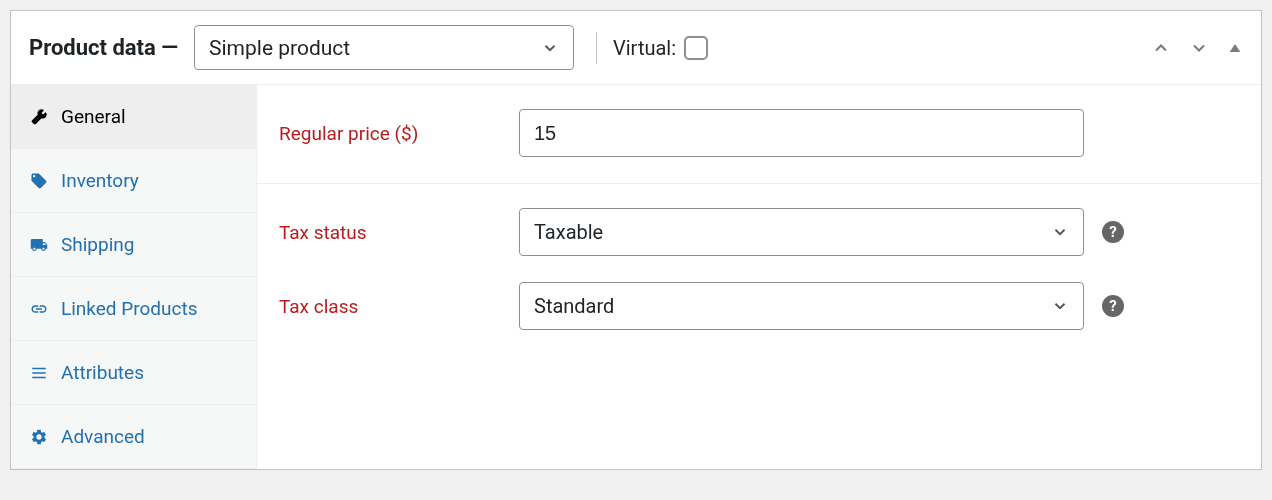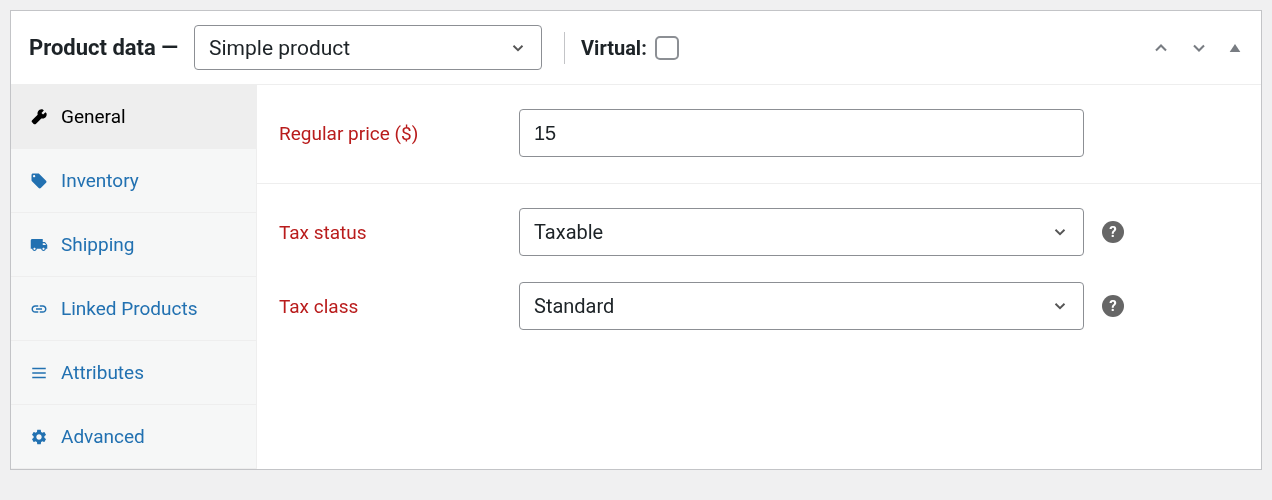--- a/index.html
+++ b/index.html
@@ -22,21 +22,21 @@
   gap: 16px;
 }
 .panel-title {
   font-size: 22px;
   font-weight: 700;
 }
 .product-type-select {
   position: relative;
   border: 1px solid #8c8f94;
   border-radius: 4px;
-  width: 348px;
+  width: 380px;
   height: 45px;
   display: flex;
   align-items: center;
   padding: 0 14px;
   font-size: 21px;
   cursor: pointer;
 }
 .product-type-select .chev {
   position: absolute;
   right: 14px;
@@ -48,21 +48,21 @@
   width: 1px;
   height: 32px;
   background: #c3c4c7;
   margin-left: 6px;
 }
 .chk-group {
   display: flex;
   align-items: center;
   gap: 8px;
   font-size: 20px;
-  font-weight: 700;
+  font-weight: 400;
 }
 .wp-check {
   width: 24px;
   height: 24px;
   border: 2px solid #8c8f94;
   border-radius: 5px;
   background: #fff;
   cursor: pointer;
 }
 .head-spacer { flex: 1; }

